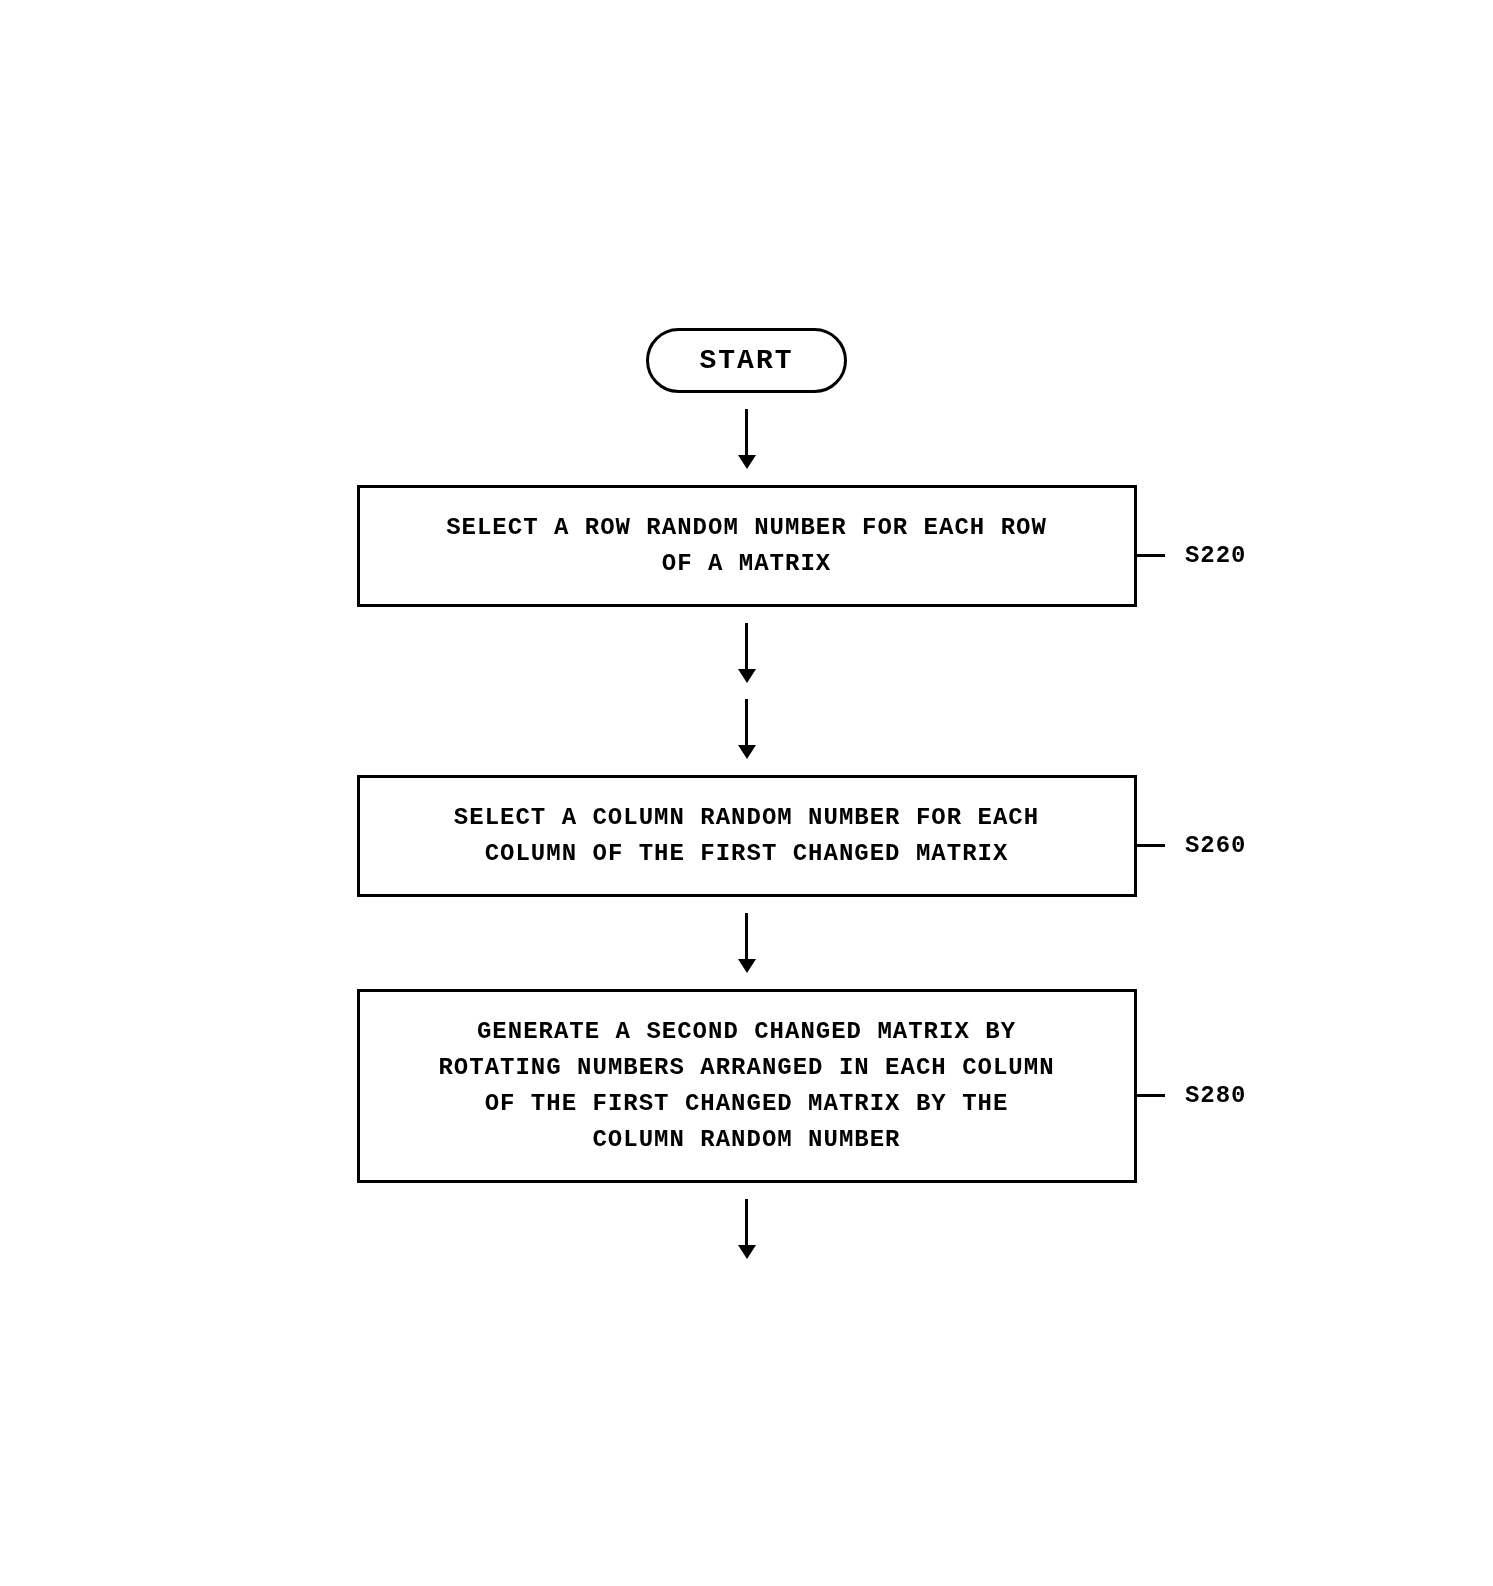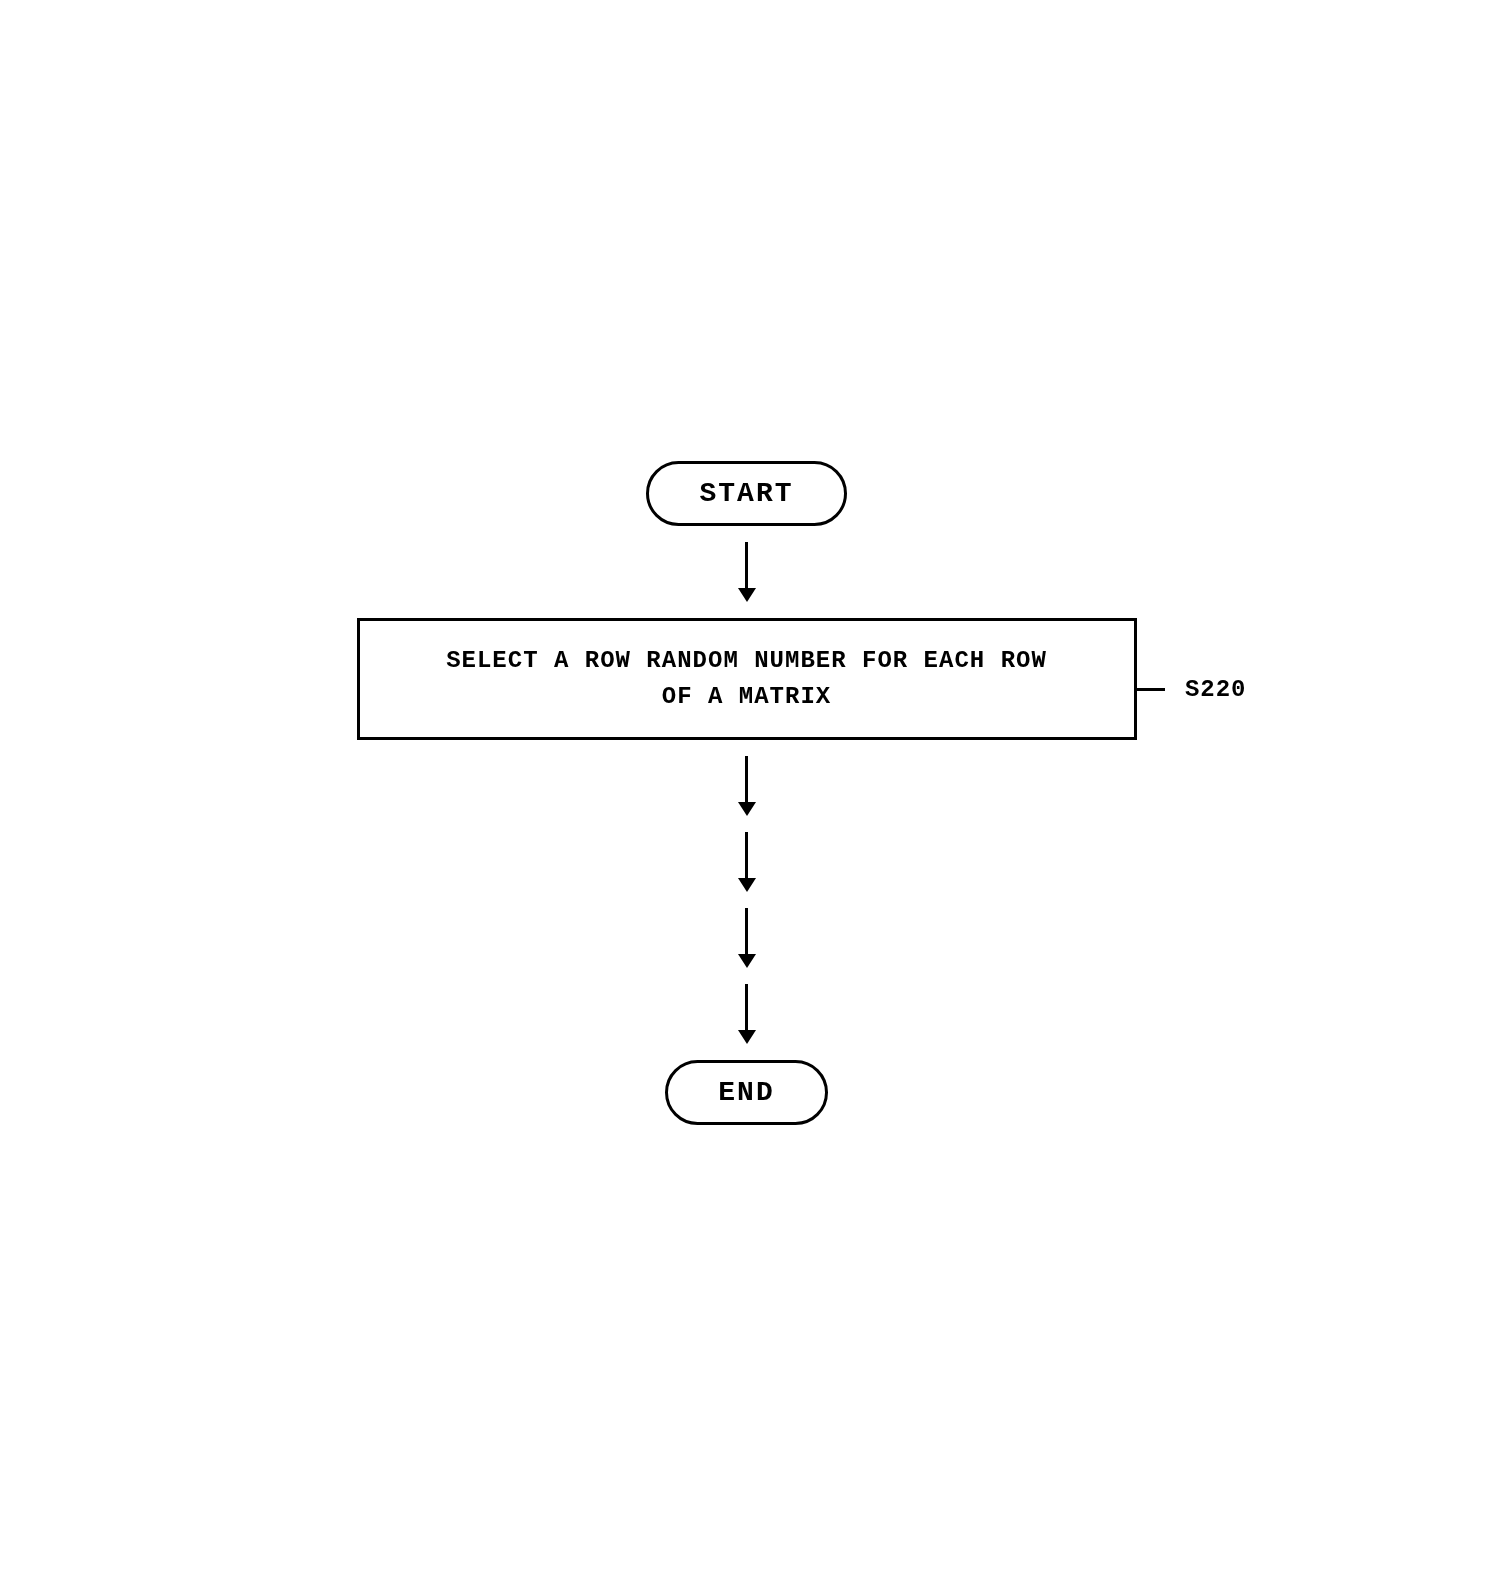--- a/index.html
+++ b/index.html
@@ -144,30 +144,43 @@
       <div class="arrow-line"></div>
       <div class="arrow-head"></div>
     </div>
 
 
     <div class="arrow">
       <div class="arrow-line"></div>
       <div class="arrow-head"></div>
     </div>
 
+    <div class="step-wrapper">
+      <div class="process">
+        SELECT A COLUMN RANDOM NUMBER FOR EACH<br>COLUMN OF THE FIRST CHANGED MATRIX
+      </div>
+      <div class="step-label">
+        <span>S260</span>
+      </div>
+    </div>
+
+    <div class="arrow">
+      <div class="arrow-line"></div>
+      <div class="arrow-head"></div>
+    </div>
+
+    <div class="step-wrapper">
+      <div class="process">
+        GENERATE A SECOND CHANGED MATRIX BY<br>ROTATING NUMBERS ARRANGED IN EACH COLUMN<br>OF THE FIRST CHANGED MATRIX BY THE<br>COLUMN RANDOM NUMBER
+      </div>
+      <div class="step-label">
+        <span>S280</span>
+      </div>
+    </div>
 
     <div class="arrow">
       <div class="arrow-line"></div>
       <div class="arrow-head"></div>
     </div>
 
 
-    <div class="arrow">
-      <div class="arrow-line"></div>
-      <div class="arrow-head"></div>
-    </div>
-
-    <div class="terminal">
-      <span>END</span>
-    </div>
-
   </div>
 </div>
 
 </body></html>

